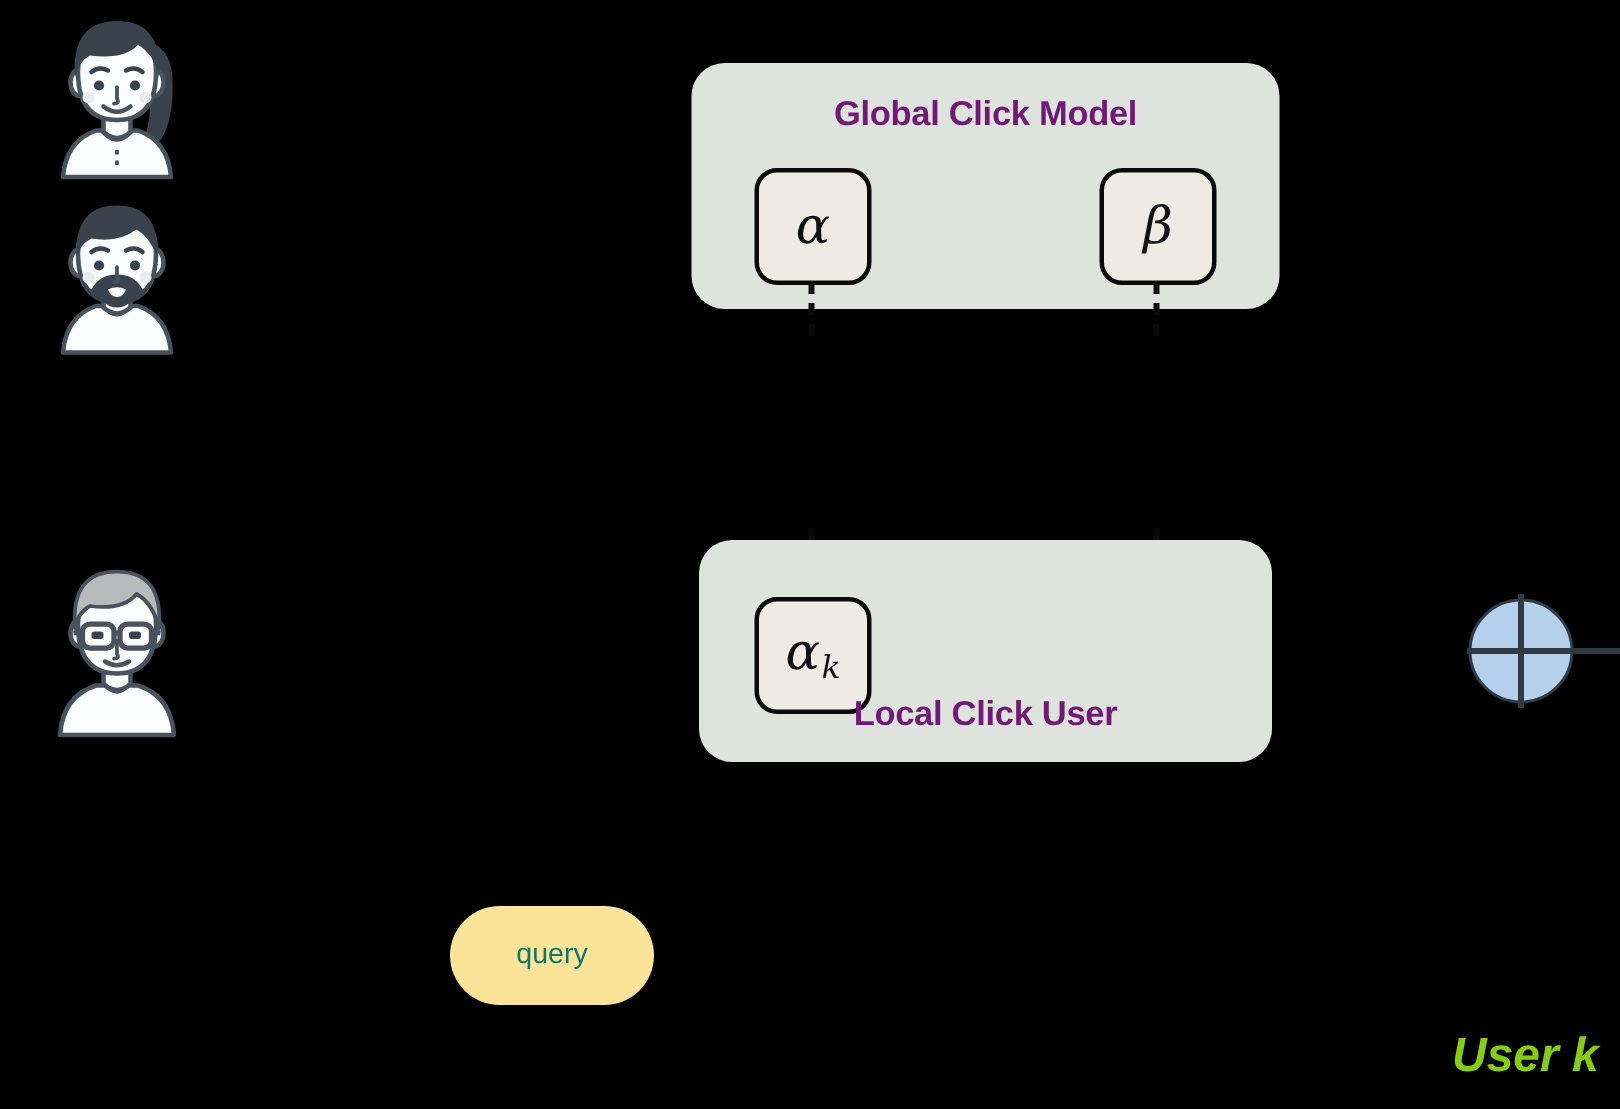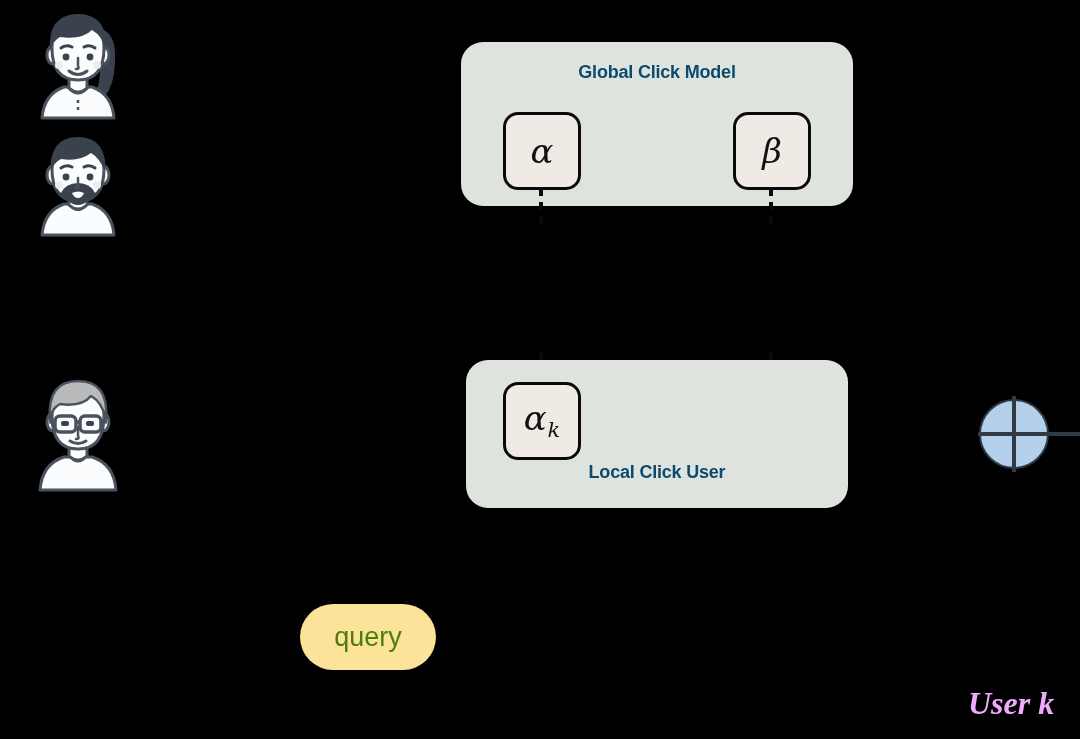--- a/index.html
+++ b/index.html
@@ -27,23 +27,23 @@
     position: absolute;
     background: #dee3dd;
     border-radius: 22px;
     box-sizing: border-box;
   }
   .panel-title {
     position: absolute;
     left: 0;
     width: 100%;
     text-align: center;
-    font-size: 18px;
+    font-size: 23px;
     font-weight: bold;
-    color: #0c4a6e;
+    color: #701a75;
     letter-spacing: -0.2px;
     font-family: "Liberation Sans", sans-serif;
   }
 
   
   .param-box {
     position: absolute;
     width: 78px;
     height: 78px;
     background: #f0eae5;
@@ -84,37 +84,37 @@
   }
 
   
   .query-pill {
     position: absolute;
     background: #fbe49a;
     border-radius: 999px;
     display: flex;
     align-items: center;
     justify-content: center;
-    font-size: 27px;
-    color: #4d7c0f;
+    font-size: 19px;
+    color: #0f766e;
     font-family: "Liberation Sans", sans-serif;
   }
 
   
   .target-icon { position: absolute; }
   .target-icon svg { display: block; }
 
   
   .user-label {
     position: absolute;
-    font-family: Liberation Serif, serif;
+    font-family: Liberation Sans, sans-serif;
     font-weight: bold;
     font-style: italic;
     font-size: 32px;
-    color: #f0abfc;
+    color: #84cc16;
     white-space: nowrap;
   }
 </style>
 </head>
 <body>
 
 <div id="canvas">
 
   <div class="avatar" style="left:28px; top:8px;">
     <svg width="100" height="112" viewBox="0 0 100 112">
@@ -236,21 +236,21 @@
 
   <div class="connector" style="left:539px; top:188px; height:36px;"></div>
   <div class="connector" style="left:539px; top:352px; height:20px;"></div>
   <div class="arrowhead" style="left:531px; top:368px;"></div>
 
   <div class="connector" style="left:769px; top:188px; height:36px;"></div>
   <div class="connector" style="left:769px; top:352px; height:20px;"></div>
   <div class="arrowhead" style="left:761px; top:368px;"></div>
 
   <div class="model-panel" style="left:466px; top:360px; width:382px; height:148px;">
-    <div class="param-box" style="left:37px; top:22px;">
+    <div class="param-box" style="left:37px; top:38px;">
       <span class="param-glyph">
         <span>α</span><span class="sub">k</span>
       </span>
     </div>
 
 
     <div class="panel-title" style="top:102px;">Local Click User</div>
   </div>
 
   <div class="query-pill" style="left:300px; top:604px; width:136px; height:66px;">

